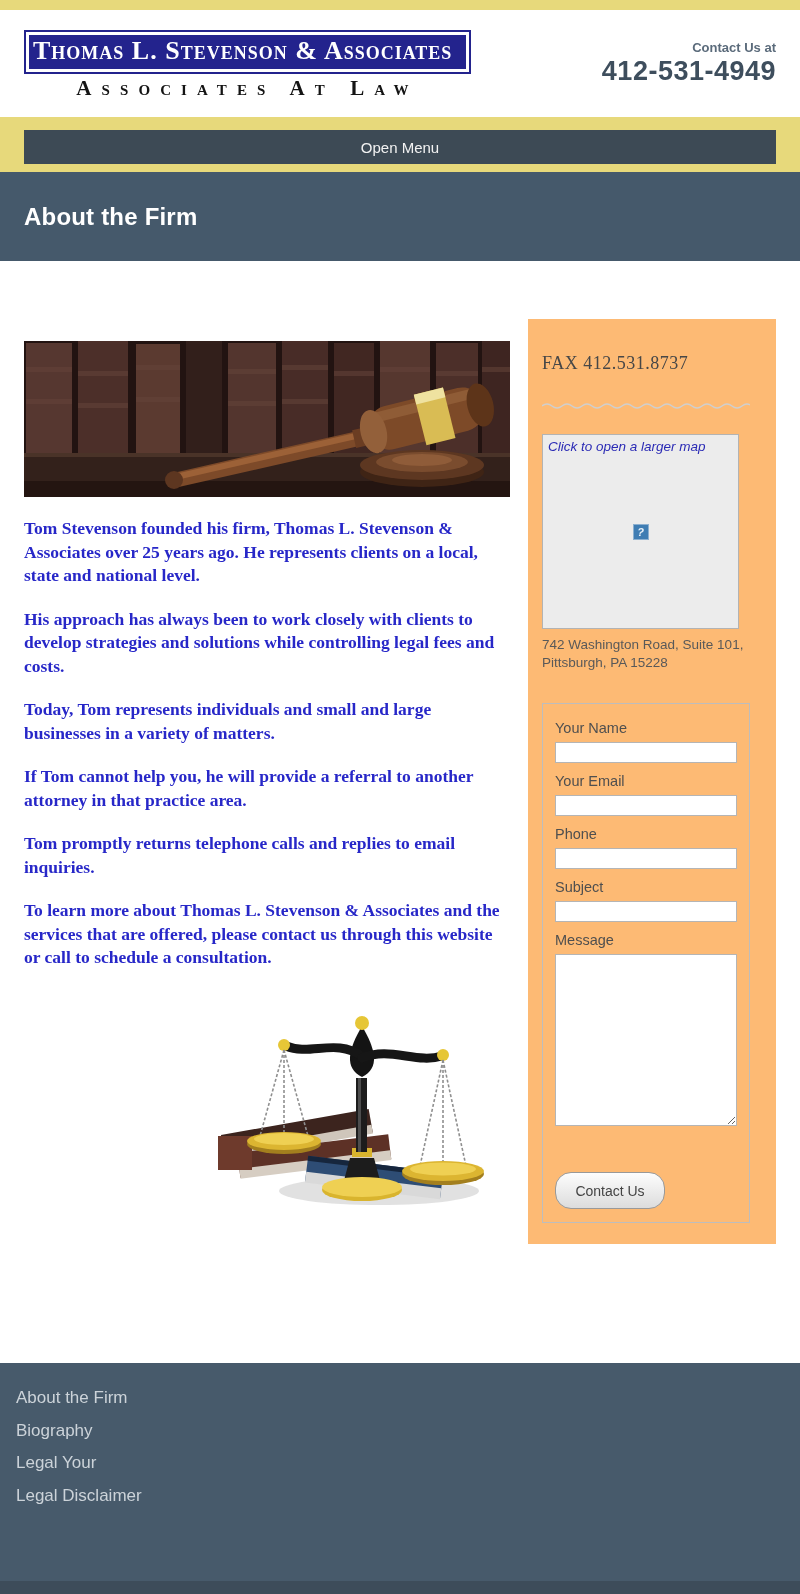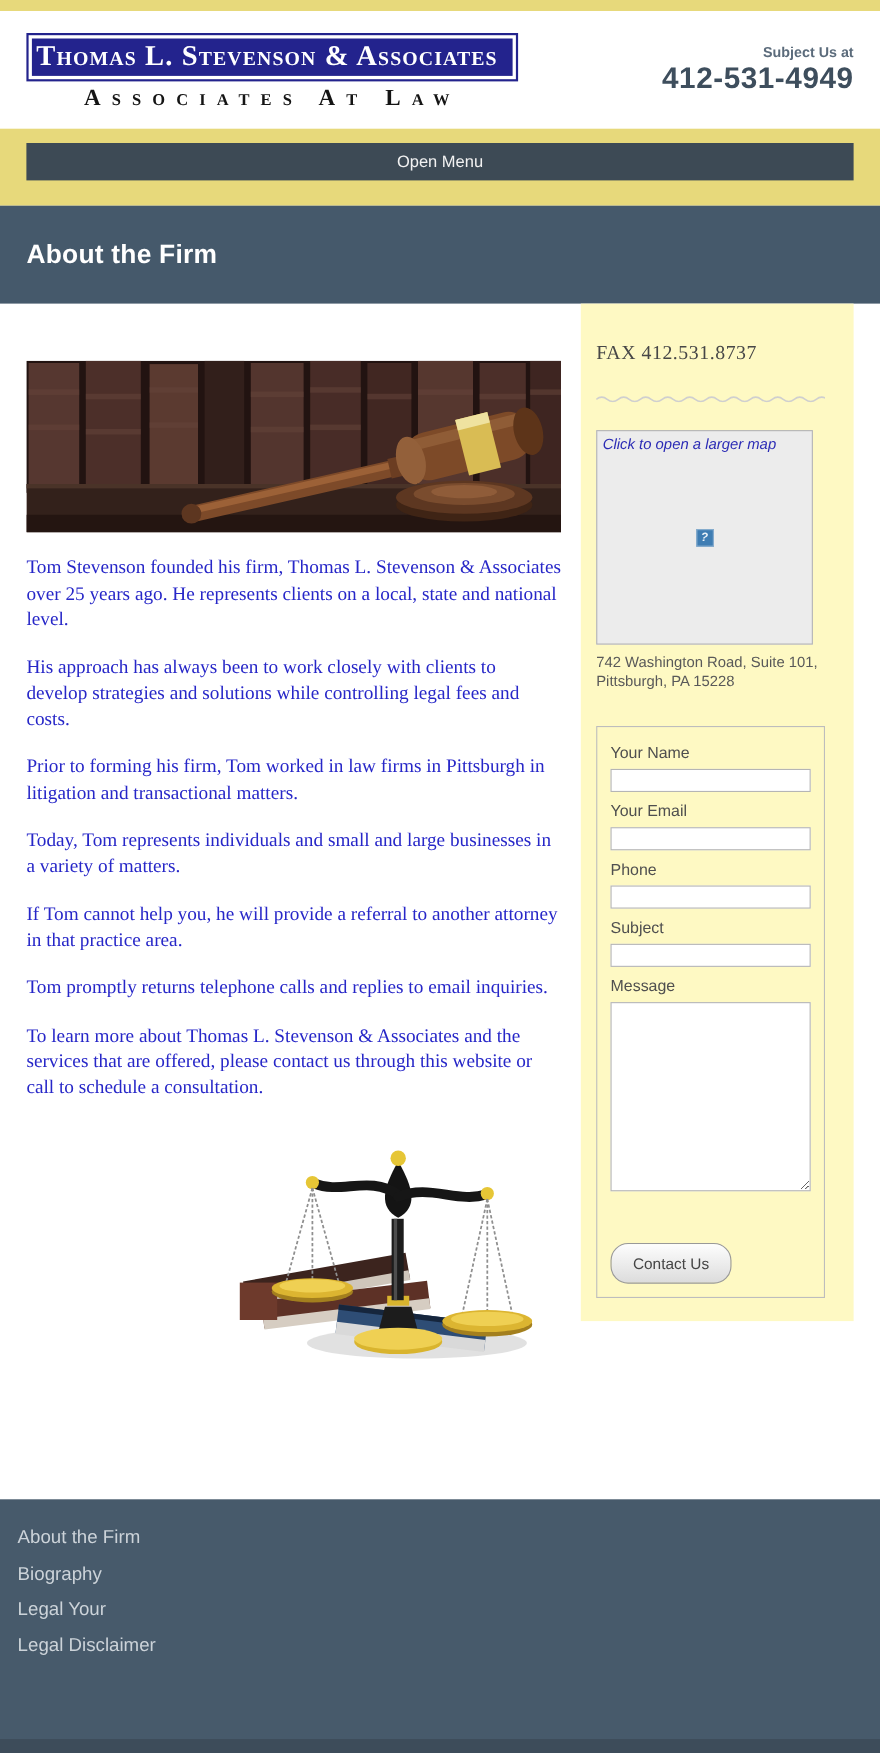--- a/index.html
+++ b/index.html
@@ -14,36 +14,36 @@
   .header { height:107px; background:#ffffff; padding:20px 24px 0 24px; display:flex; justify-content:space-between; align-items:flex-start; }
   .logo { width:447px; }
   .logo-box { border:2px solid #23238d; padding:3px; background:#ffffff; }
   .logo-box-inner { background:#23238d; color:#ffffff; font-family:"Liberation Serif", serif; font-variant:small-caps; font-weight:700; font-size:26px; letter-spacing:1px; text-align:center; padding:1px 16px 3px 4px; white-space:nowrap; }
   .logo-sub { font-family:"Liberation Serif", serif; font-variant:small-caps; font-weight:700; font-size:21px; color:#141414; letter-spacing:0.48em; text-align:center; margin-top:2px; white-space:nowrap; }
   .header-contact { text-align:right; padding-top:10px; }
   .contact-label { font-size:13px; font-weight:700; color:#5b6b7b; }
   .contact-phone { font-size:27px; font-weight:700; color:#3e4e5d; letter-spacing:0.5px; margin-top:1px; }
 
   
-  .menu-band { height:70px; background:#e7d97b; padding:13px 24px; }
+  .menu-band { height:55px; background:#e7d97b; padding:13px 24px; }
   .open-menu-btn { width:100%; height:34px; background:#3d4a55; border:none; color:#f2f2f2; font-family:"Liberation Sans", sans-serif; font-size:15px; cursor:pointer; display:block; }
 
   
   .banner { height:89px; background:#45596b; display:flex; align-items:center; padding:0 24px; }
   .banner h1 { color:#ffffff; font-size:24px; font-weight:700; letter-spacing:0.2px; }
 
   
   .main { height:1096px; padding:0 24px; display:flex; align-items:flex-start; }
-  .content-col { width:486px; margin-top:52px; }
+  .content-col { width:486px; margin-top:80px;font-weight:bold; }
   .gavel-figure { width:486px; height:156px; display:block; }
   .content-col p { font-family:"Liberation Serif", serif; color:#2727c8; font-size:17.5px; line-height:23.5px; margin-top:20px; }
   .scales-figure { display:block; margin:28px 0 0 190px; width:270px; height:215px; }
 
   
-  .sidebar { width:248px; margin-left:auto; height:925px; background:#fef9c3; padding:34px 14px 0 14px; }
+  .sidebar { width:248px; margin-left:auto; margin-top:58px; height:925px; background:#fdba74; padding:34px 14px 0 14px; }
   .fax { font-family:"Liberation Serif", serif; font-size:18px; color:#474747; letter-spacing:0.5px; }
   .wavy-divider { margin-top:28px; width:208px; height:7px; display:block; }
   .map-box { margin-top:25px; width:197px; height:195px; border:1px solid #b3b3b3; background:#ececec; position:relative;font-style:italic; }
   .map-link { display:inline-block; padding:4px 2px 0 5px; font-size:13.5px; color:#2b2bb5; text-decoration:none; cursor:pointer; }
   .broken-img { position:absolute; left:50%; top:50%; transform:translate(-50%,-50%); width:16px; height:16px; background:#3f7db3; border:1px solid #8cb0d0; color:#e9f1f8; font-size:11px; line-height:15px; text-align:center; font-weight:700; }
   .address { margin-top:7px; font-size:13.5px; color:#595959; line-height:18px; }
 
   
   .contact-form { margin-top:31px; width:208px; border:1px solid #bdbdbd; padding:16px 12px 0 12px; height:520px; }
   .form-row { margin-bottom:10px; }
@@ -65,21 +65,21 @@
   <div class="top-strip"></div>
 
   <div class="header">
     <div class="logo">
       <div class="logo-box">
         <div class="logo-box-inner">Thomas L. Stevenson &amp; Associates</div>
       </div>
       <div class="logo-sub">Associates At Law</div>
     </div>
     <div class="header-contact">
-      <div class="contact-label">Subject Us at</div>
+      <div class="contact-label">Contact Us at</div>
       <div class="contact-phone">412-531-4949</div>
     </div>
   </div>
 
   <div class="menu-band">
     <button class="open-menu-btn">Open Menu</button>
   </div>
 
   <div class="banner">
     <h1>About the Firm</h1>
@@ -140,21 +140,20 @@
           <rect x="344" y="60" width="116" height="10" rx="5" fill="#93603a" opacity="0.8"></rect>
           <rect x="396" y="52" width="30" height="52" fill="#d9bc54"></rect>
           <rect x="396" y="52" width="30" height="10" fill="#efe2a0"></rect>
           <ellipse cx="348" cy="78" rx="13" ry="22" fill="#93603a"></ellipse>
           <ellipse cx="458" cy="78" rx="13" ry="22" fill="#5d3419"></ellipse>
         </g>
       </svg>
 
       <p>Tom Stevenson founded his firm, Thomas L. Stevenson &amp; Associates over 25 years ago.  He represents clients on a local, state and national level.</p>
       <p>His approach has always been to work closely with clients to develop strategies and solutions while controlling legal fees and costs.</p>
-      <p>Prior to forming his firm, Tom worked in law firms in Pittsburgh in litigation and transactional matters.</p>
       <p>Today, Tom represents individuals and small and large businesses in a variety of matters.</p>
       <p>If Tom cannot help you, he will provide a referral to another attorney in that practice area.</p>
       <p>Tom promptly returns telephone calls and replies to email inquiries.</p>
       <p>To learn more about Thomas L. Stevenson &amp; Associates and the services that are offered, please contact us through this website or call to schedule a consultation.</p>
 
       <svg class="scales-figure" viewBox="0 0 270 215">
         <ellipse cx="165" cy="193" rx="100" ry="14" fill="#c9c9c9" opacity="0.55"></ellipse>
         <g>
           <g transform="rotate(-10 60 150)">
             <rect x="10" y="128" width="150" height="24" fill="#3c241e"></rect>

